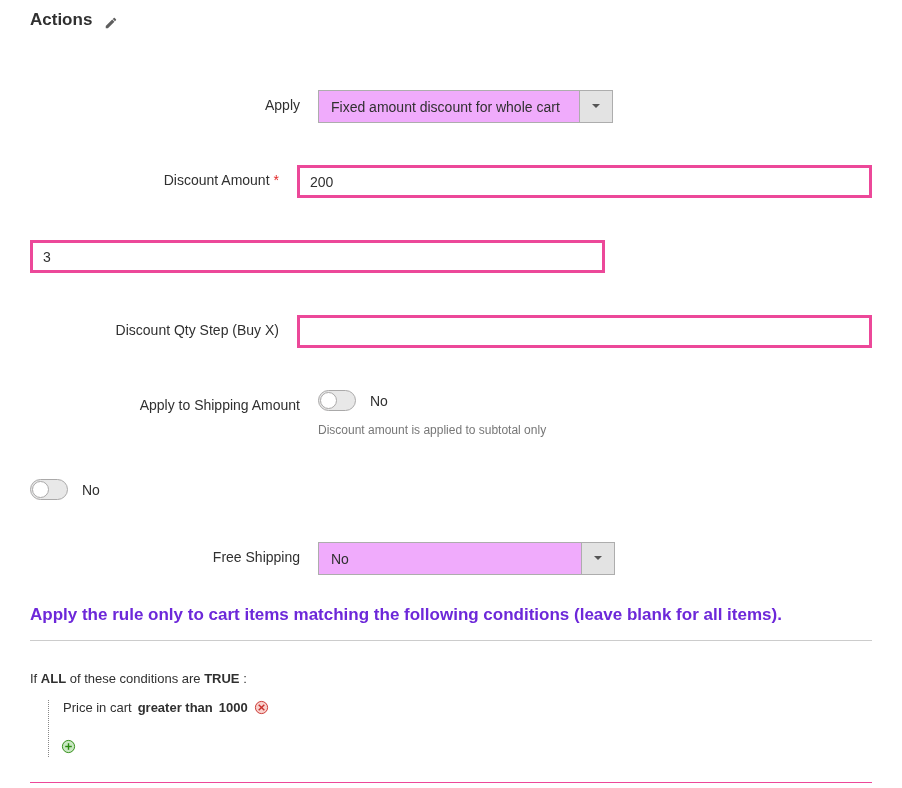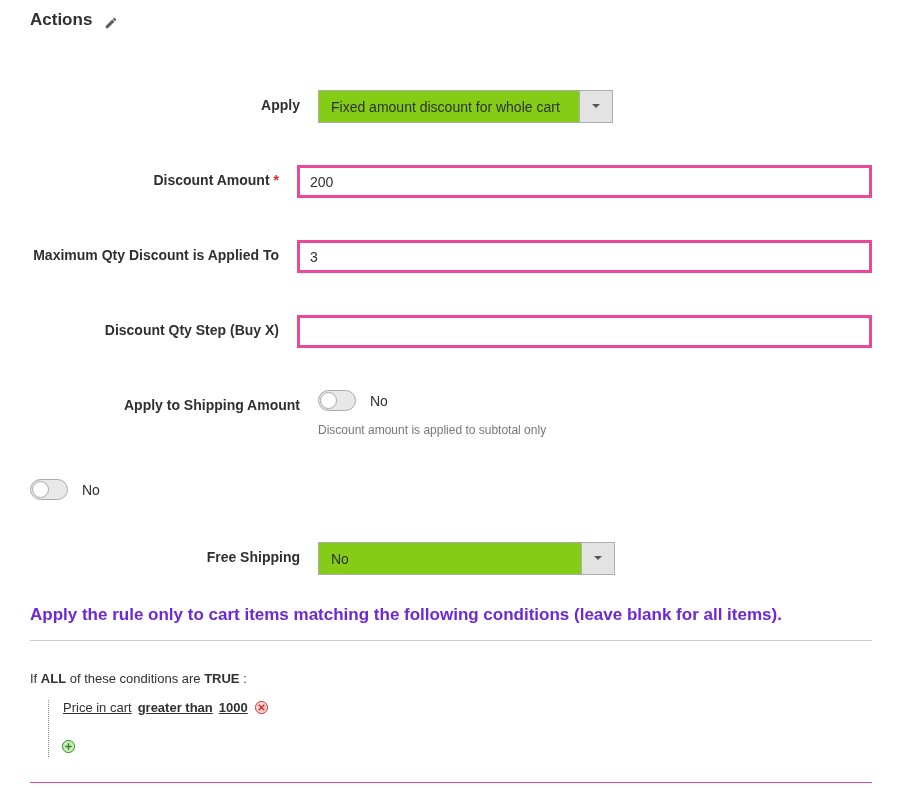--- a/index.html
+++ b/index.html
@@ -39,34 +39,33 @@
       margin-bottom: 42px;
     }
     .form-label {
       width: 288px;
       text-align: right;
       padding-right: 18px;
       padding-top: 6px;
       color: #303030;
       font-size: 14px;
       line-height: 1.3;
-      font-weight: bold;
     }
     .required-star {
       color: #e22626;
       margin-left: 4px;
     }
     .form-control-wrap {
       flex: 1;
     }
     .select-wrap {
       position: relative;
       display: inline-flex;
       border: 1px solid #adadad;
-      background: #84cc16;
+      background: #f0abfc;
       height: 33px;
     }
     .select-value {
       padding: 7px 12px;
       font-size: 14px;
       color: #303030;
       min-width: 260px;
       display: flex;
       align-items: center;
     }
@@ -146,21 +145,20 @@
       color: #303030;
       margin-bottom: 14px;
     }
     .condition-bold {
       font-weight: 700;
     }
     .subcondition {
       margin-left: 18px;
       border-left: 1px dotted #888;
       padding-left: 14px;
-      text-decoration: underline;
     }
     .subcondition-line {
       display: flex;
       align-items: center;
       gap: 6px;
       font-size: 13px;
       margin-bottom: 24px;
     }
     .delete-icon {
       width: 15px;
@@ -207,21 +205,20 @@
 <div class="form-row">
   <div class="form-label">
     <span>Discount Amount</span><span class="required-star">*</span>
   </div>
   <div class="form-control-wrap">
     <input type="text" class="text-input" value="200" style="">
   </div>
 </div>
 
 <div class="form-row">
-  <div class="form-label">Maximum Qty Discount is Applied To</div>
   <div class="form-control-wrap">
     <input type="text" class="text-input" value="3" style="">
   </div>
 </div>
 
 <div class="form-row">
   <div class="form-label">Discount Qty Step (Buy X)</div>
   <div class="form-control-wrap">
     <input type="text" class="text-input" value="" style="">
   </div>

